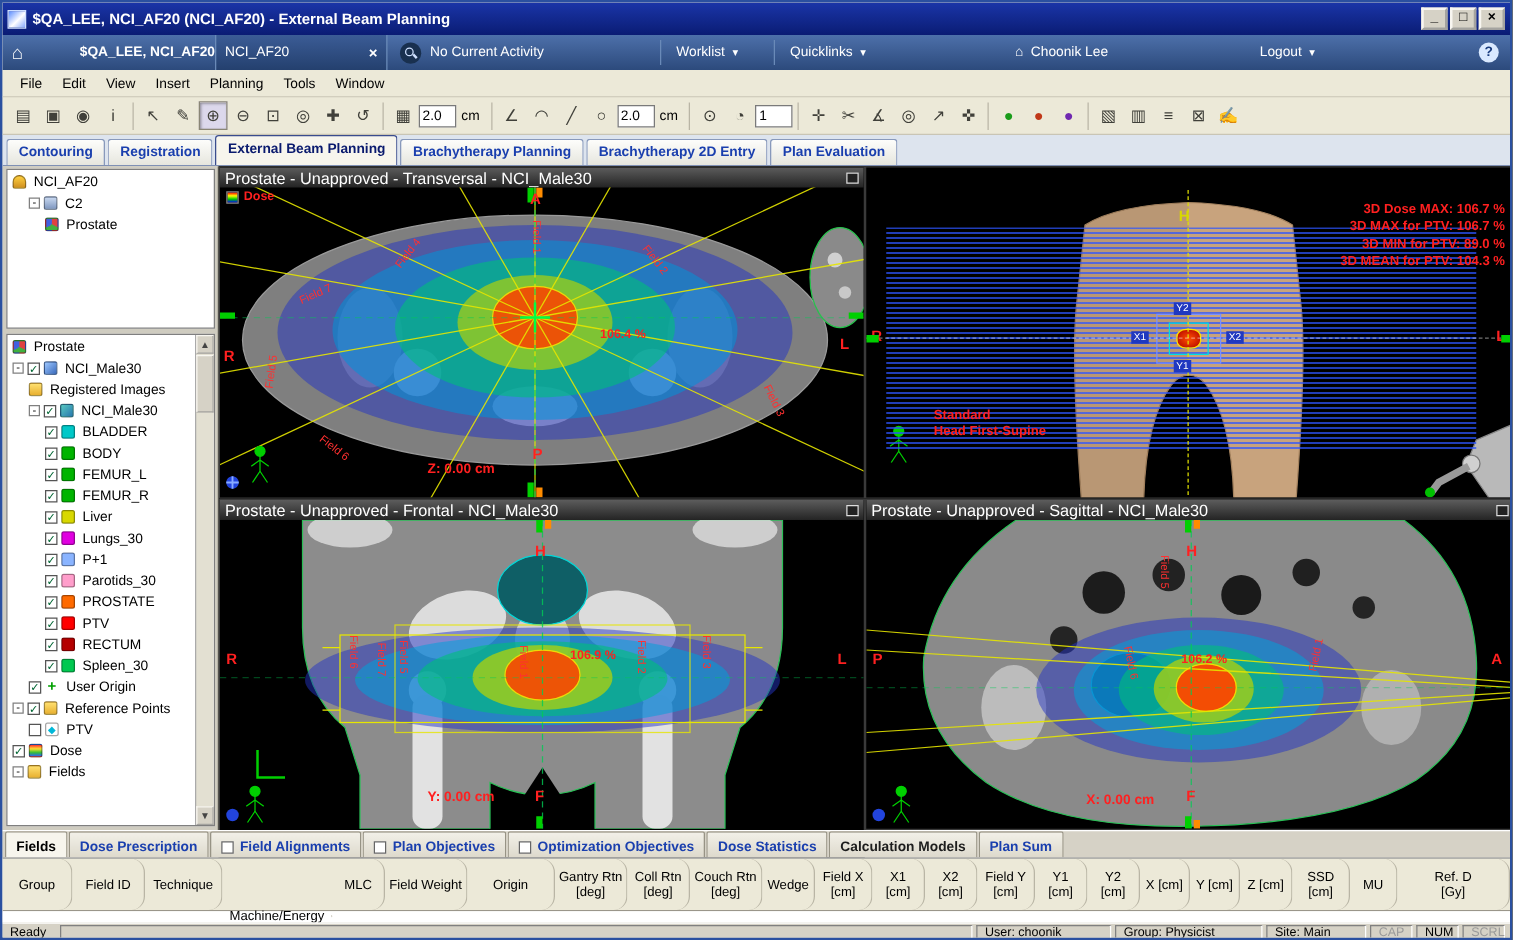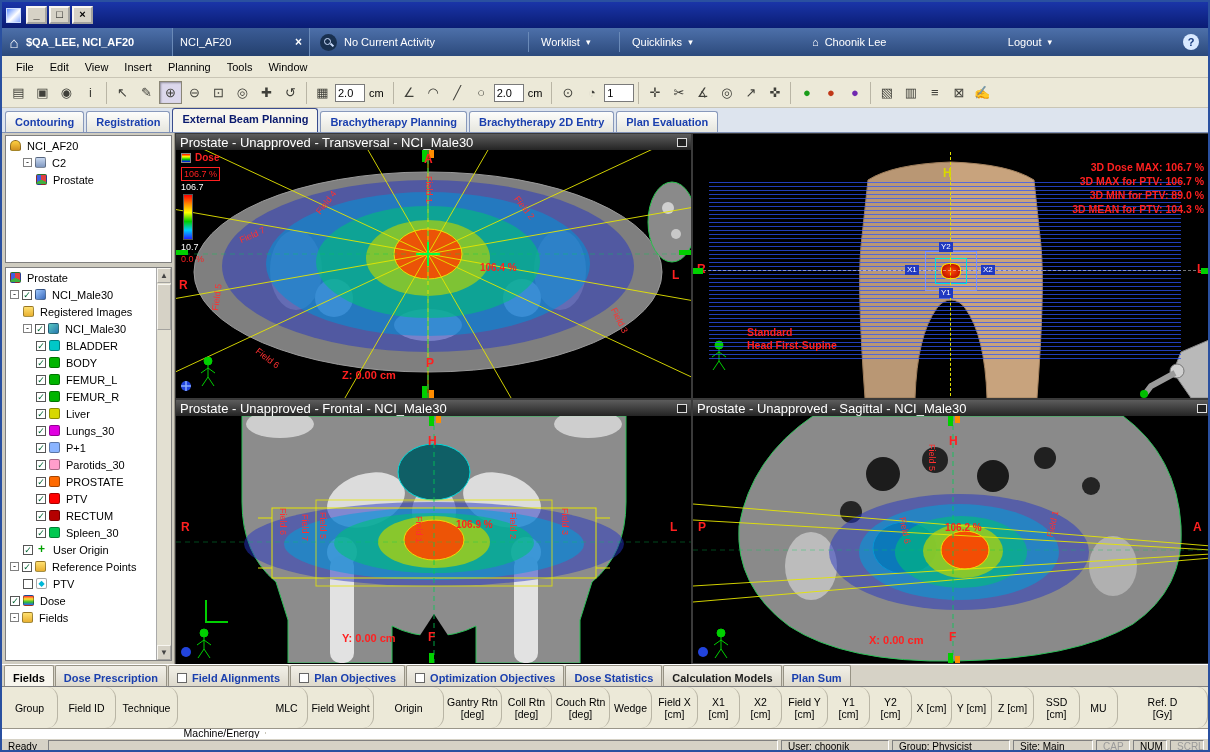--- a/index.html
+++ b/index.html
@@ -15,21 +15,21 @@
     background:linear-gradient(135deg,#5a8cff,#ffffff 55%,#88aaff); }
   .title-text { color:#fff; font-weight:bold; font-size:12px; flex:1; white-space:nowrap; overflow:hidden; }
   .winbtns { display:flex; gap:2px; flex:none; }
   .wbtn { width:21px; height:18px; background:#d6d2c6; border:2px outset #f8f6f0; font-size:11px;
     line-height:13px; text-align:center; font-weight:bold; color:#000; }
 
   
   .navbar { position:absolute; left:0; top:26px; right:0; height:28px; color:#fff;
     background:linear-gradient(#4d70aa,#2c4a7c); display:flex; align-items:center; }
   .nav-home { width:24px; text-align:center; font-size:15px; flex:none; }
-  .nav-patient { font-weight:bold; width:146px; flex:none; white-space:nowrap; overflow:hidden; }
+  .nav-patient { font-weight:bold; width:146px; flex:none; white-space:nowrap; overflow:hidden;text-align:right; }
   .nav-tab { width:138px; height:28px; flex:none; background:linear-gradient(#3b5c96,#24406e);
     border-left:1px solid #6a8ab8; border-right:1px solid #6a8ab8; display:flex; align-items:center; padding:0 7px; }
   .nav-tab-label { flex:1; }
   .nav-close { font-size:12px; font-weight:bold; }
   .nav-activity { display:flex; align-items:center; gap:7px; padding:0 10px; width:218px; flex:none; }
   .search-icon { width:17px; height:17px; border-radius:50%; background:#19304f; position:relative; flex:none; }
   .search-icon::after { content:""; position:absolute; left:4px; top:4px; width:5px; height:5px;
     border:1.5px solid #cfe0ff; border-radius:50%; }
   .search-icon::before { content:""; position:absolute; left:10px; top:10px; width:4px; height:2px;
     background:#cfe0ff; transform:rotate(45deg); }
@@ -166,20 +166,21 @@
   .sb-flag { width:34px; text-align:center; }
   .sb-flag.off { color:#9a9a9a; }
 </style>
 </head>
 <body>
 
 <div class="win">
 
   <div class="titlebar">
     <span class="app-icon"></span>
+    <span class="title-text">$QA_LEE, NCI_AF20 (NCI_AF20) - External Beam Planning</span>
     <span class="winbtns">
       <span class="wbtn">_</span>
       <span class="wbtn">□</span>
       <span class="wbtn">×</span>
     </span>
   </div>
 
   <div class="navbar">
     <span class="nav-home">⌂</span>
     <span class="nav-patient">$QA_LEE, NCI_AF20</span>
@@ -474,27 +475,20 @@
           <g stroke="#00d000" fill="none" transform="translate(24,206)">
             <circle cx="8" cy="5" r="4" fill="#00d000"></circle>
             <path d="M8 9 v12 M8 12 l-7 5 M8 12 l7 5 M8 21 l-6 9 M8 21 l6 9"></path>
           </g>
           <circle cx="10" cy="236" r="5" fill="#2244dd"></circle>
           <path d="M10 231 v10 M5 236 h10" stroke="#88aaff" stroke-width="1.5"></path>
         </svg>
         <div class="dose-tag">
           <span class="dose-tag-icon"></span>
           <span>Dose</span>
-        </div>
-        <div class="cbar">
-          <div class="cbar-max">106.7 %</div>
-          <div>106.7</div>
-          <div class="cbar-bar"></div>
-          <div>10.7</div>
-          <div class="cbar-min">0.0 %</div>
         </div>
         <span class="olabel" style="left:248px;top:2px;">A</span>
         <span class="olabel" style="left:250px;top:206px;">P</span>
         <span class="olabel" style="left:3px;top:128px;">R</span>
         <span class="olabel" style="left:496px;top:118px;">L</span>
         <span class="ocoord" style="left:166px;top:219px;">Z: 0.00 cm</span>
         <span class="dose-max" style="left:304px;top:112px;">106.4 %</span>
         <span class="flabel" style="left:258px;top:26px;transform:rotate(90deg);">Field 1</span>
         <span class="flabel" style="left:344px;top:44px;transform:rotate(52deg);">Field 2</span>
         <span class="flabel" style="left:442px;top:156px;transform:rotate(64deg);">Field 3</span>

